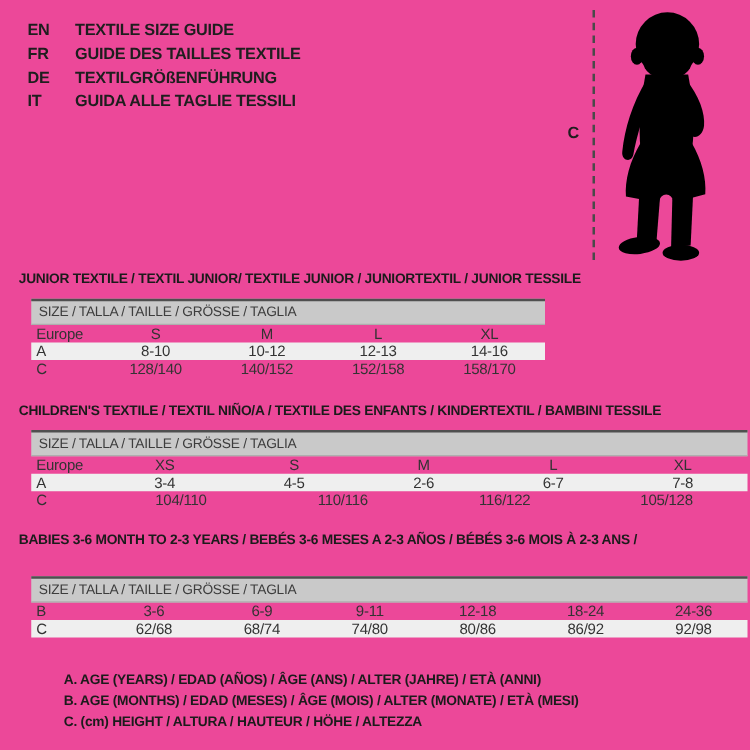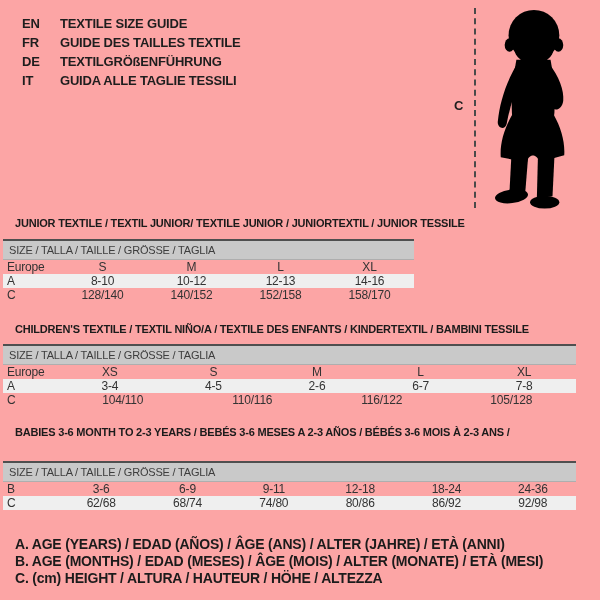--- a/index.html
+++ b/index.html
@@ -2,41 +2,41 @@
 <html><head>
 <meta charset="utf-8">
 <style>
   * { margin: 0; padding: 0; box-sizing: border-box; }
   html, body { background: #ffffff; }
   body { font-family: "Liberation Sans", sans-serif; color: #1e1e1e; }
   .canvas {
     position: relative;
     width: 600px;
     height: 600px;
-    background: #fca5a5;
+    background: #ec4899;
     overflow: hidden;
   }
 
   
   .lang-list { position: absolute; top: 14px; left: 22px; }
   .lang-row { line-height: 19px; font-size: 13px; font-weight: bold; letter-spacing: -0.2px; white-space: nowrap; }
   .lang-code { display: inline-block; width: 38px; }
   .lang-title { display: inline-block; }
 
   
   .figure-area { position: absolute; top: 0; left: 440px; width: 160px; height: 215px; }
   .measure-line { position: absolute; left: 34px; top: 8px; height: 200px; width: 0; border-left: 2px dashed #4a4a4a; }
   .height-label { position: absolute; left: 14px; top: 98px; font-size: 13px; font-weight: bold; color: #1e1e1e; }
   .baby-svg { position: absolute; left: 42px; top: 5px; width: 100px; height: 205px; }
 
   
   .section-heading { position: absolute; left: 15px; font-size: 11px; font-weight: bold; letter-spacing: -0.2px; color: #1b1b1b; line-height: 15px; white-space: nowrap; }
   .heading-line { display: block; }
 
-  .s-table { position: absolute; left: 3px; }
+  .s-table { position: absolute; left: 25px; }
   .size-bar {
     background: #c9c9c9;
     border-top: 2px solid #4f4f4f;
     border-bottom: 1px solid #aeaeae;
     font-size: 11px;
     color: #3d3d3d;
     line-height: 18px;
     height: 21px;
     padding-left: 6px;
     letter-spacing: -0.2px;
@@ -45,21 +45,21 @@
   .t-body .t-row { display: flex; align-items: center; height: 14px; font-size: 12px; color: #333333; letter-spacing: -0.2px; }
   .t-body .t-row:nth-child(even) { background: #efefef; }
   .t-label { width: 55px; padding-left: 4px; text-align: left; flex: none; }
   .t-cell { flex: 1 1 0; text-align: center; }
 
   .w-junior { width: 411px; }
   .w-wide { width: 573px; }
 
   
   .legend { position: absolute; left: 15px; top: 536px; }
-  .legend-line { font-size: 14px; font-weight: bold; letter-spacing: -0.2px; line-height: 17px; color: #1b1b1b; white-space: nowrap; }
+  .legend-line { font-size: 11px; font-weight: bold; letter-spacing: -0.2px; line-height: 17px; color: #1b1b1b; white-space: nowrap; margin-left: 36px; }
 </style>
 </head>
 <body>
 
 <div class="canvas">
 
   <div class="lang-list">
     <div class="lang-row">
       <span class="lang-code">EN</span><span class="lang-title">TEXTILE SIZE GUIDE</span>
     </div>

